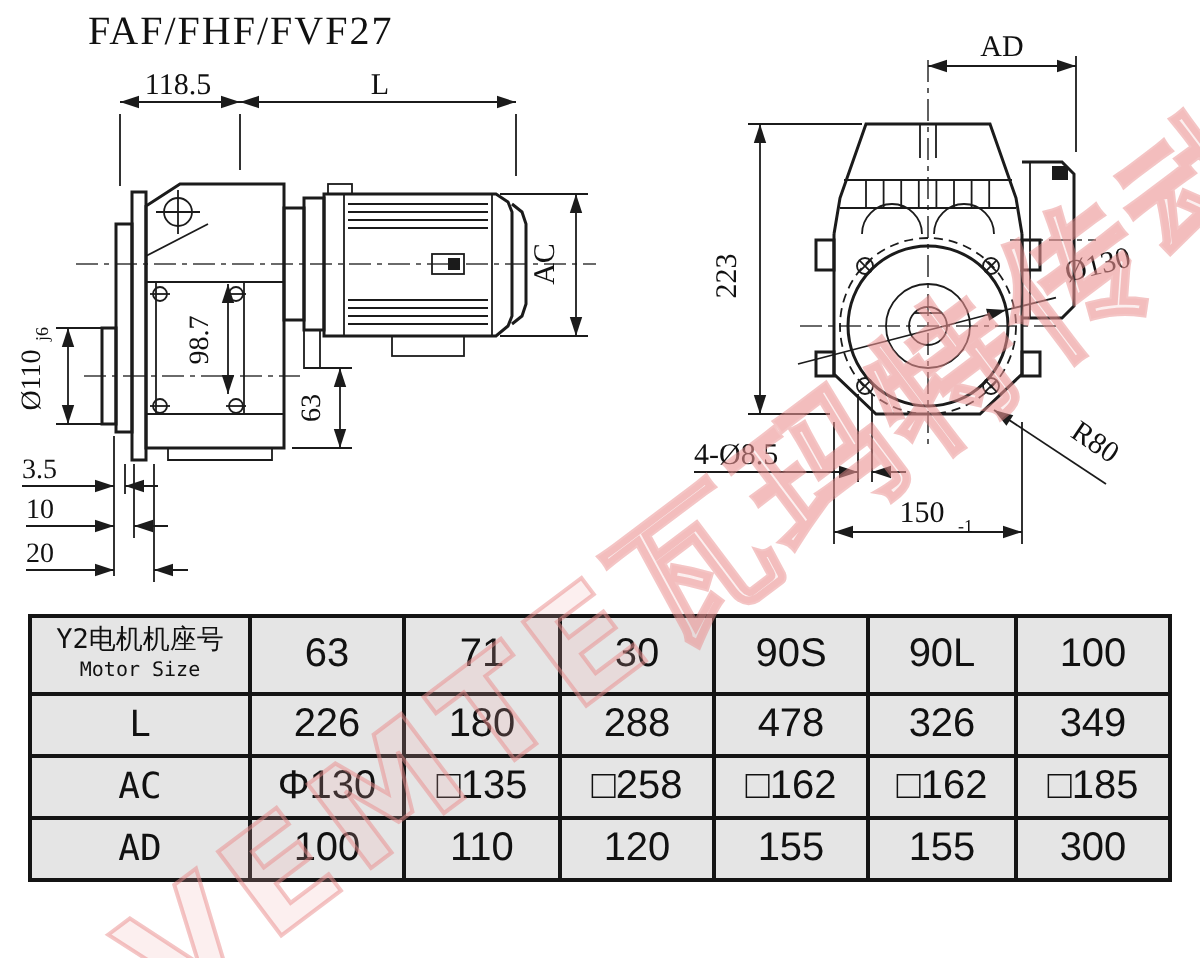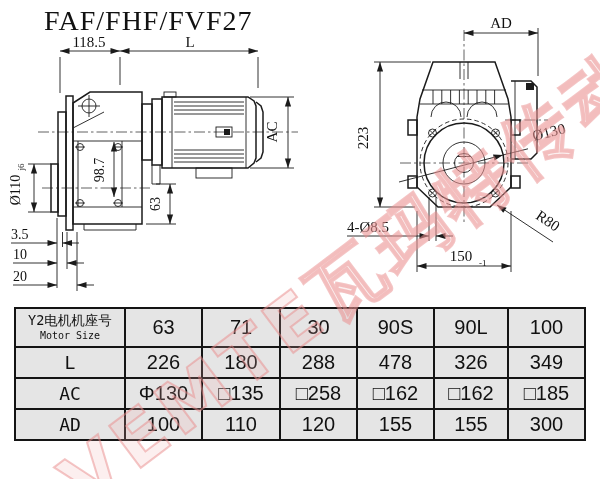--- a/index.html
+++ b/index.html
@@ -1,18 +1,18 @@
 <!DOCTYPE html>
 <html><head>
 <meta charset="utf-8">
 <style>
   html,body{margin:0;padding:0;background:#fff;}
   #canvas{position:relative;width:600px;height:479px;background:#ffffff;overflow:hidden;
           font-family:"Liberation Serif",serif;color:#111;}
-  #title{position:absolute;left:44px;top:5px;font-size:28px;letter-spacing:1px;
+  #title{position:absolute;left:44px;top:5px;font-size:20px;letter-spacing:1px;
          font-family:"Liberation Serif",serif;color:#111;white-space:nowrap;}
   #watermark{position:absolute;left:42px;top:452px;transform:rotate(-37deg);transform-origin:0 0;
          font-family:"DejaVu Sans",sans-serif;font-weight:bold;font-size:72px;letter-spacing:7px;
          color:rgba(241,175,175,0.20);-webkit-text-stroke:2px rgba(233,140,140,0.50);
          white-space:nowrap;z-index:6;pointer-events:none;}
   svg text{font-family:"Liberation Serif",serif;fill:#111;}
   .ol{fill:none;stroke:#1b1b1b;stroke-width:1.5;}
   .tl{fill:none;stroke:#1b1b1b;stroke-width:0.9;}
   .dl{fill:none;stroke:#1b1b1b;stroke-width:0.9;}
   .cl{fill:none;stroke:#3a3a3a;stroke-width:0.8;stroke-dasharray:11 3 2.5 3;}

